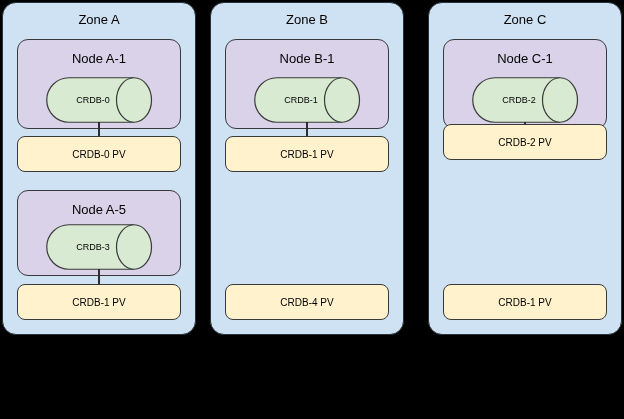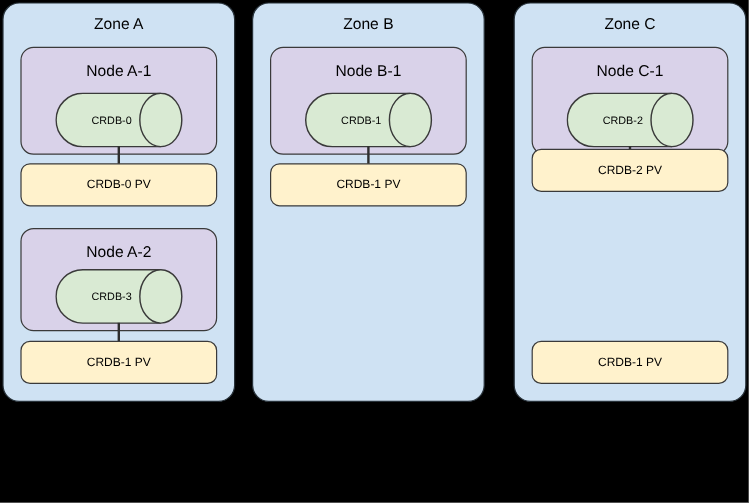--- a/index.html
+++ b/index.html
@@ -47,21 +47,21 @@
       <path d="M 88 0.75 H 23 A 22.25 22.25 0 0 0 23 45.25 H 88" fill="#d9ead3" stroke="#3a3a3a" stroke-width="1.2"></path>
       <ellipse cx="88" cy="23" rx="17.5" ry="22.25" fill="#d9ead3" stroke="#3a3a3a" stroke-width="1.2"></ellipse>
       <text x="47" y="26" text-anchor="middle">CRDB-0</text>
     </svg>
     <div class="connector" style="top:119px;height:15px"></div>
     <div class="pv" style="top:133px">
       <span>CRDB-0 PV</span>
     </div>
 
     <div class="node" style="top:187px;height:86px">
-      <div class="node-label">Node A-2</div>
+      <div class="node-label">Node A-5</div>
     </div>
     <svg class="cyl" style="top:221px" viewBox="0 0 107 46">
       <path d="M 88 0.75 H 23 A 22.25 22.25 0 0 0 23 45.25 H 88" fill="#d9ead3" stroke="#3a3a3a" stroke-width="1.2"></path>
       <ellipse cx="88" cy="23" rx="17.5" ry="22.25" fill="#d9ead3" stroke="#3a3a3a" stroke-width="1.2"></ellipse>
       <text x="47" y="26" text-anchor="middle">CRDB-3</text>
     </svg>
     <div class="connector" style="top:266px;height:16px"></div>
     <div class="pv" style="top:281px">
       <span>CRDB-1 PV</span>
     </div>
@@ -76,20 +76,23 @@
     <svg class="cyl" style="top:74px" viewBox="0 0 107 46">
       <path d="M 88 0.75 H 23 A 22.25 22.25 0 0 0 23 45.25 H 88" fill="#d9ead3" stroke="#3a3a3a" stroke-width="1.2"></path>
       <ellipse cx="88" cy="23" rx="17.5" ry="22.25" fill="#d9ead3" stroke="#3a3a3a" stroke-width="1.2"></ellipse>
       <text x="47" y="26" text-anchor="middle">CRDB-1</text>
     </svg>
     <div class="connector" style="top:119px;height:15px"></div>
     <div class="pv" style="top:133px">
       <span>CRDB-1 PV</span>
     </div>
 
+    <div class="pv" style="top:281px">
+      <span>CRDB-4 PV</span>
+    </div>
   </section>
 
   <section class="zone" style="left:428px">
     <div class="zone-title">Zone C</div>
 
     <div class="node" style="top:36px;height:90px">
       <div class="node-label">Node C-1</div>
     </div>
     <svg class="cyl" style="top:74px" viewBox="0 0 107 46">
       <path d="M 88 0.75 H 23 A 22.25 22.25 0 0 0 23 45.25 H 88" fill="#d9ead3" stroke="#3a3a3a" stroke-width="1.2"></path>

